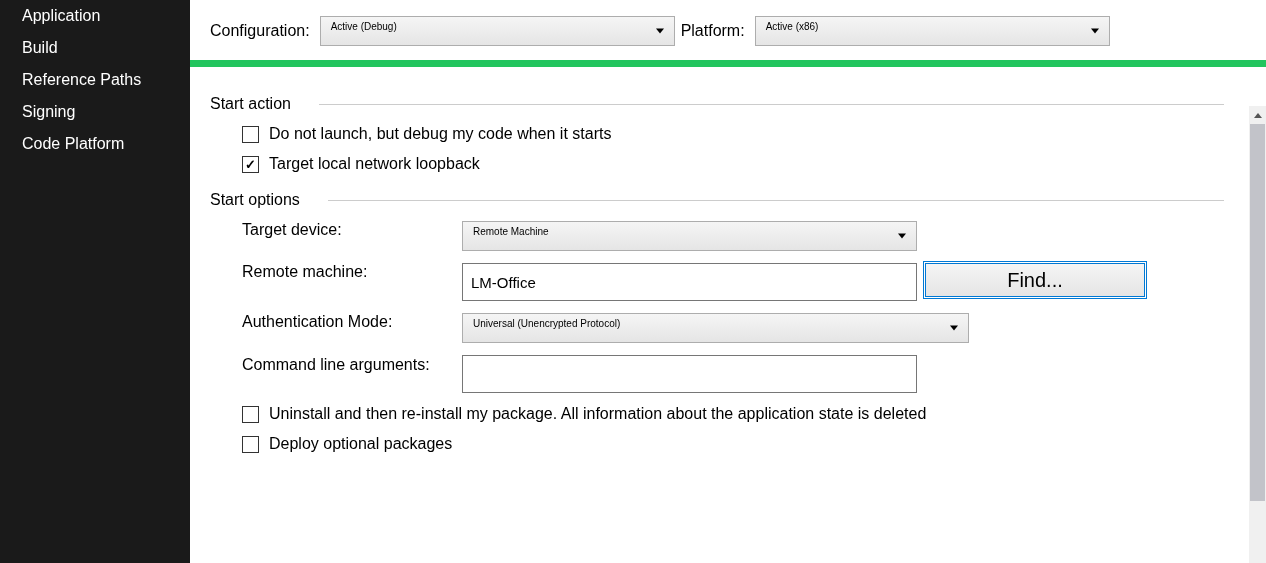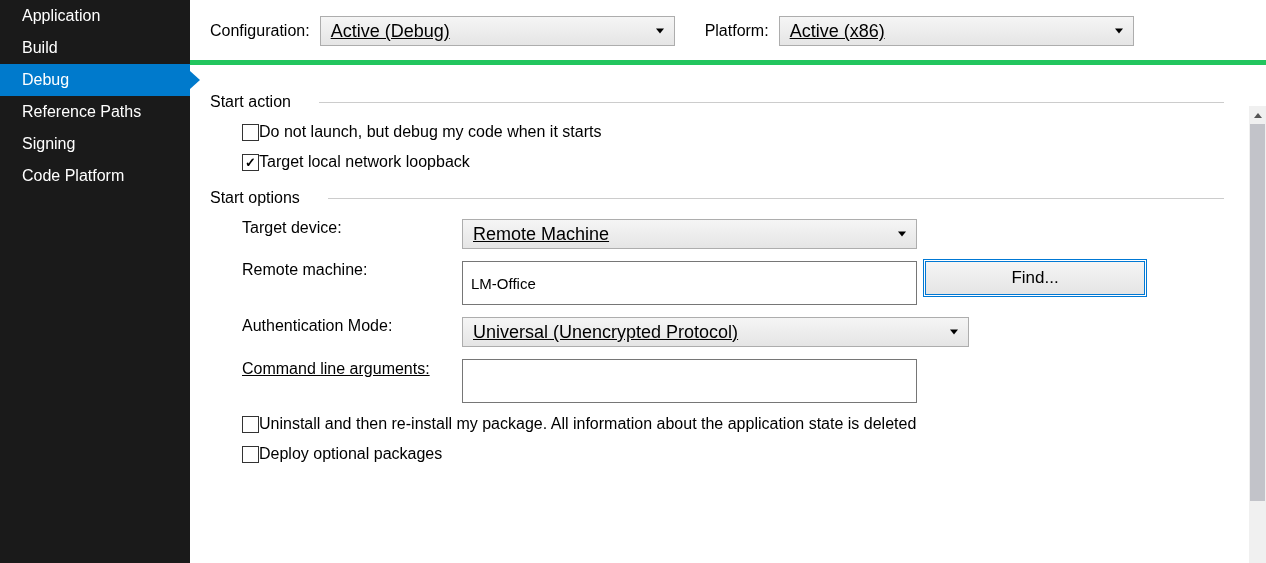--- a/index.html
+++ b/index.html
@@ -44,48 +44,47 @@
     padding: 16px 0 0 0;
     display: flex;
     flex-direction: column;
     position: relative;
   }
   .config-row {
     display: flex;
     align-items: center;
     padding: 0 20px 14px 20px;
     gap: 6px;
-    border-bottom: 5px solid #22c55e;
+    border-bottom: 7px solid #22c55e;
   }
   .config-row label {
     font-size: 16px;
     margin-right: 4px;
   }
   .dropdown {
     position: relative;
     display: inline-block;
     height: 30px;
     border: 1px solid #adadad;
     background: linear-gradient(#f5f5f5, #e5e5e5);
-    font-size: 18px;
+    font-size: 10px;
     padding: 4px 28px 4px 10px;
     cursor: default;
-    text-decoration: underline;
   }
   .dropdown::after {
     content: "";
     position: absolute;
     right: 10px;
     top: 50%;
     transform: translateY(-50%);
     border-left: 4px solid transparent;
     border-right: 4px solid transparent;
     border-top: 5px solid #000;
   }
-  .plat-label { margin-left: 24px; }
+  .plat-label { }
   .content-area {
     flex: 1;
     overflow-y: auto;
     padding: 20px 42px 20px 20px;
     position: relative;
   }
   .section-title {
     display: flex;
     align-items: center;
     font-size: 16px;
@@ -96,21 +95,21 @@
     flex: 1;
     height: 1px;
     background: #ccc;
   }
   .indent {
     padding-left: 32px;
   }
   .checkbox-row {
     display: flex;
     align-items: center;
-    gap: 0;
+    gap: 10px;
     margin: 8px 0 12px 0;
     font-size: 16px;
   }
   .checkbox {
     width: 17px;
     height: 17px;
     border: 1px solid #333;
     background: #fff;
     display: inline-flex;
     align-items: center;
@@ -126,35 +125,35 @@
   }
   .form-row {
     display: flex;
     margin: 12px 0;
   }
   .form-label {
     width: 220px;
     font-size: 16px;
     flex-shrink: 0;
   }
-  .form-label.tall { line-height: 1.3; text-decoration: underline; }
+  .form-label.tall { line-height: 1.3; }
   .text-input {
-    height: 44px;
+    height: 38px;
     border: 1px solid #767676;
     padding: 4px 8px;
     font-size: 15px;
     font-family: inherit;
     background: #fff;
   }
   .btn {
     height: 34px;
     padding: 0 20px;
     background: linear-gradient(#f5f5f5, #e5e5e5);
     border: 1px solid #0078d4;
-    font-size: 17px;
+    font-size: 20px;
     font-family: inherit;
     cursor: pointer;
     outline: 1px solid #0078d4;
     outline-offset: 1px;
   }
   .scrollbar {
     position: absolute;
     right: 0;
     top: 106px;
     bottom: 0;
@@ -185,21 +184,20 @@
     border-right: 4px solid transparent;
     border-bottom: 5px solid #555;
   }
 </style>
 </head>
 <body>
 
 <div class="sidebar">
   <div class="sidebar-item">Application</div>
   <div class="sidebar-item">Build</div>
-  <div class="sidebar-item selected">Debug</div>
   <div class="sidebar-item">Reference Paths</div>
   <div class="sidebar-item">Signing</div>
   <div class="sidebar-item">Code Platform</div>
 </div>
 
 <div class="main">
 
   <div class="config-row">
     <label>Configuration:</label>
     <div class="dropdown" style="width:355px">

